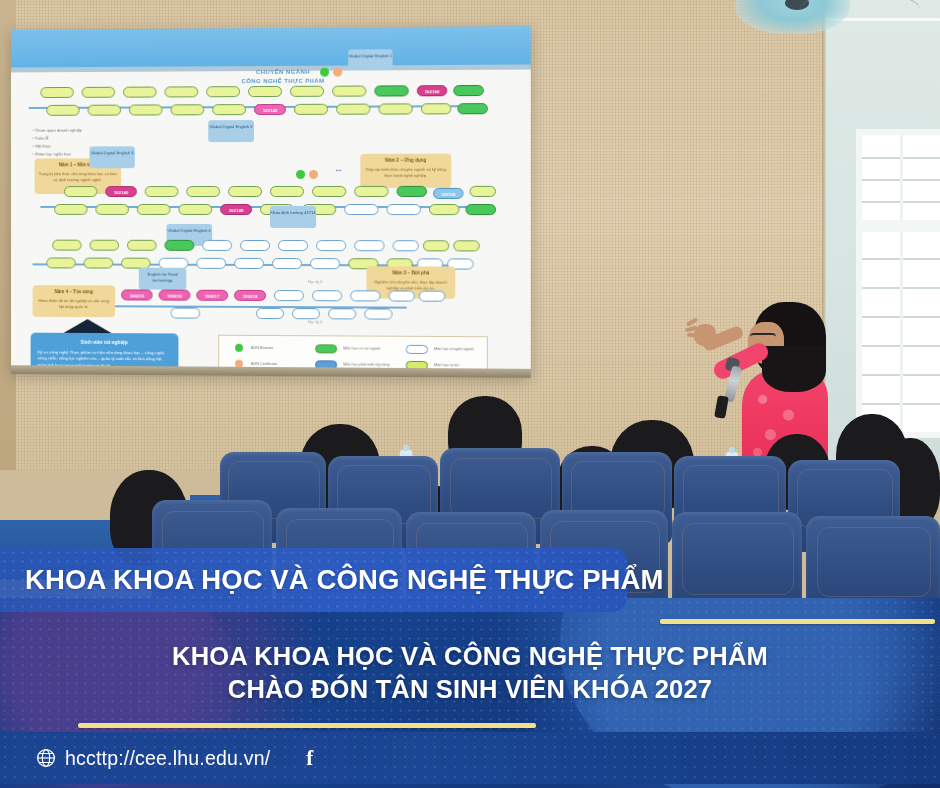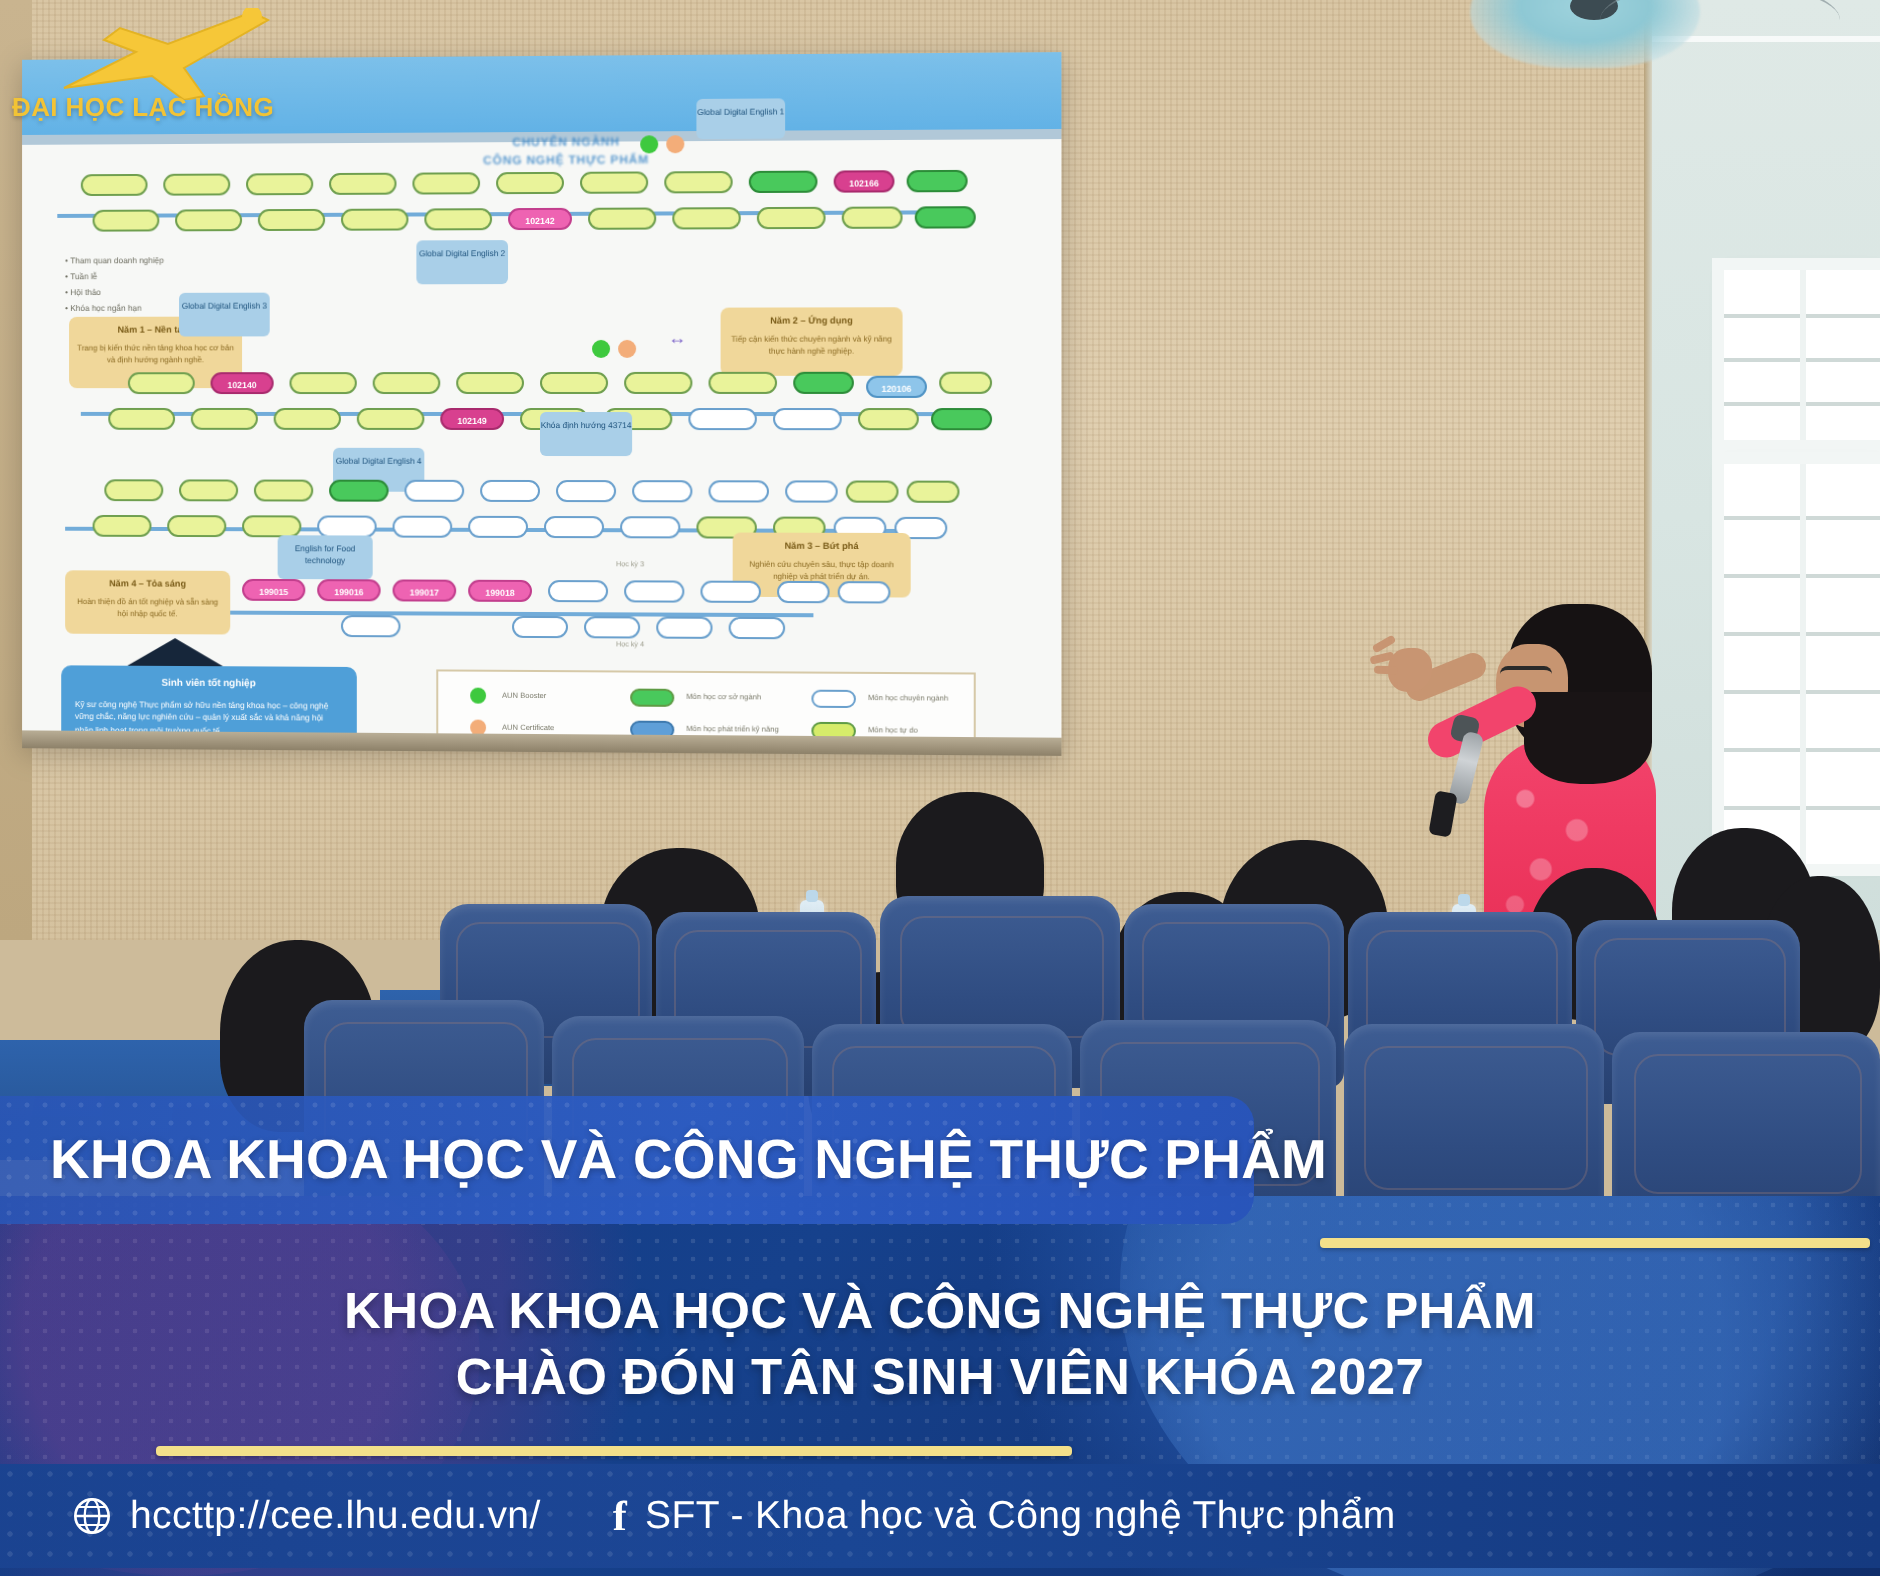--- a/index.html
+++ b/index.html
@@ -406,27 +406,20 @@
         <div class="lg-row" style="left:214px; top:10px;">Môn học chuyên ngành</div>
         <div class="lgpill" style="left:186px; top:24px; background:#d6ec6a;"></div>
         <div class="lg-row" style="left:214px; top:26px;">Môn học tự do</div>
         <div class="lgpill" style="left:186px; top:40px; background:#fff; border-color:#6aa0cd;"></div>
 
       </div>
 
       <div class="screen-bottombar"></div>
     </div>
 
-    <div class="logo">
-      <svg class="logo-swoosh" viewBox="0 0 118 46">
-        <path d="M10 40 L46 22 L30 16 L38 10 L62 18 L104 2 L112 6 L70 30 L80 44 L70 46 L54 34 Z" fill="#f6c738" stroke="#e3b324" stroke-width="1"></path>
-        <circle cx="104" cy="4" r="5" fill="#f6c738"></circle>
-      </svg>
-      <div class="logo-text">ĐẠI HỌC LẠC HỒNG</div>
-    </div>
 
     <div class="presenter">
       <div class="p-body"></div>
       <div class="p-hair"></div>
       <div class="p-face"></div>
       <div class="p-hair2"></div>
       <div class="p-glass"></div>
       <div class="p-arm"></div>
       <div class="p-forearm"></div>
       <div class="p-hand"></div>
@@ -493,17 +486,16 @@
         <circle cx="12" cy="12" r="10" fill="none" stroke="#ffffff" stroke-width="1.6"></circle>
         <ellipse cx="12" cy="12" rx="4.4" ry="10" fill="none" stroke="#ffffff" stroke-width="1.4"></ellipse>
         <line x1="2" y1="12" x2="22" y2="12" stroke="#ffffff" stroke-width="1.4"></line>
         <line x1="3.6" y1="6.6" x2="20.4" y2="6.6" stroke="#ffffff" stroke-width="1.2"></line>
         <line x1="3.6" y1="17.4" x2="20.4" y2="17.4" stroke="#ffffff" stroke-width="1.2"></line>
       </svg>
       <span>hccttp://cee.lhu.edu.vn/</span>
     </div>
     <div class="fgroup two">
       <span class="fb-ico">f</span>
-      <span>SFT - Khoa học và Công nghệ Thực phẩm</span>
     </div>
   </div>
 
 </div>
 
 </body></html>

